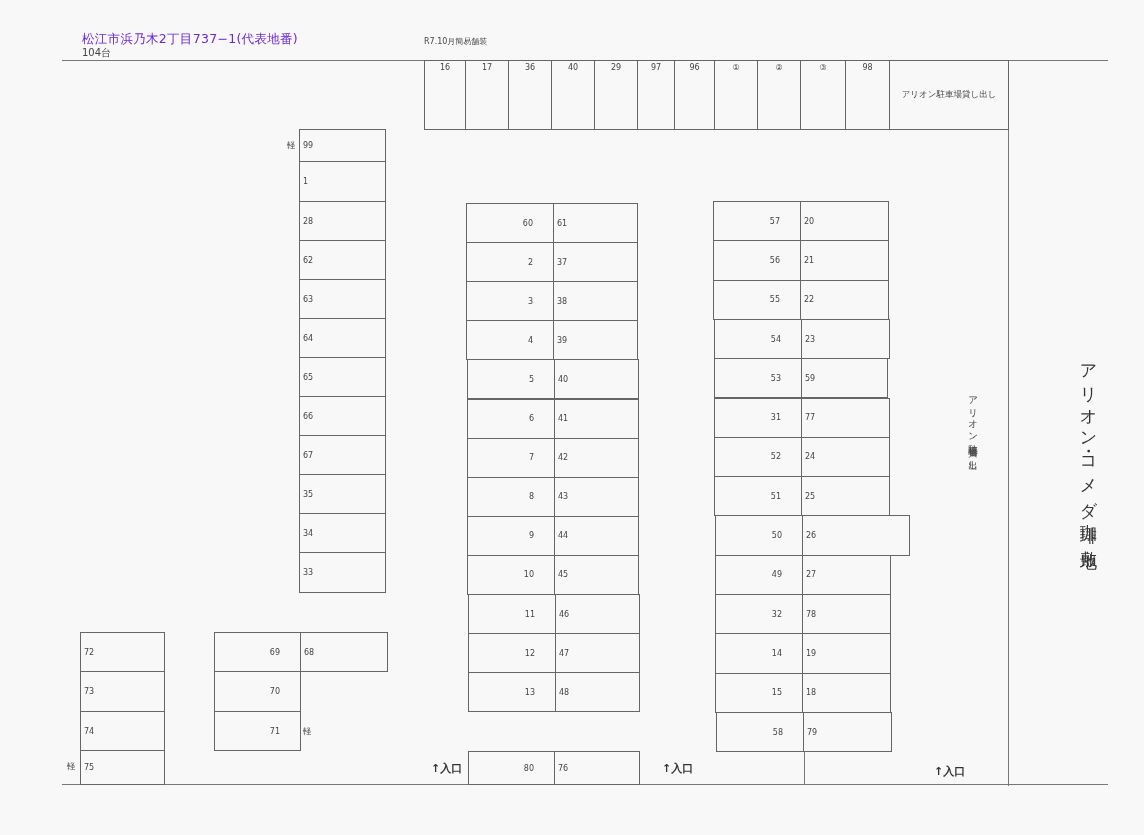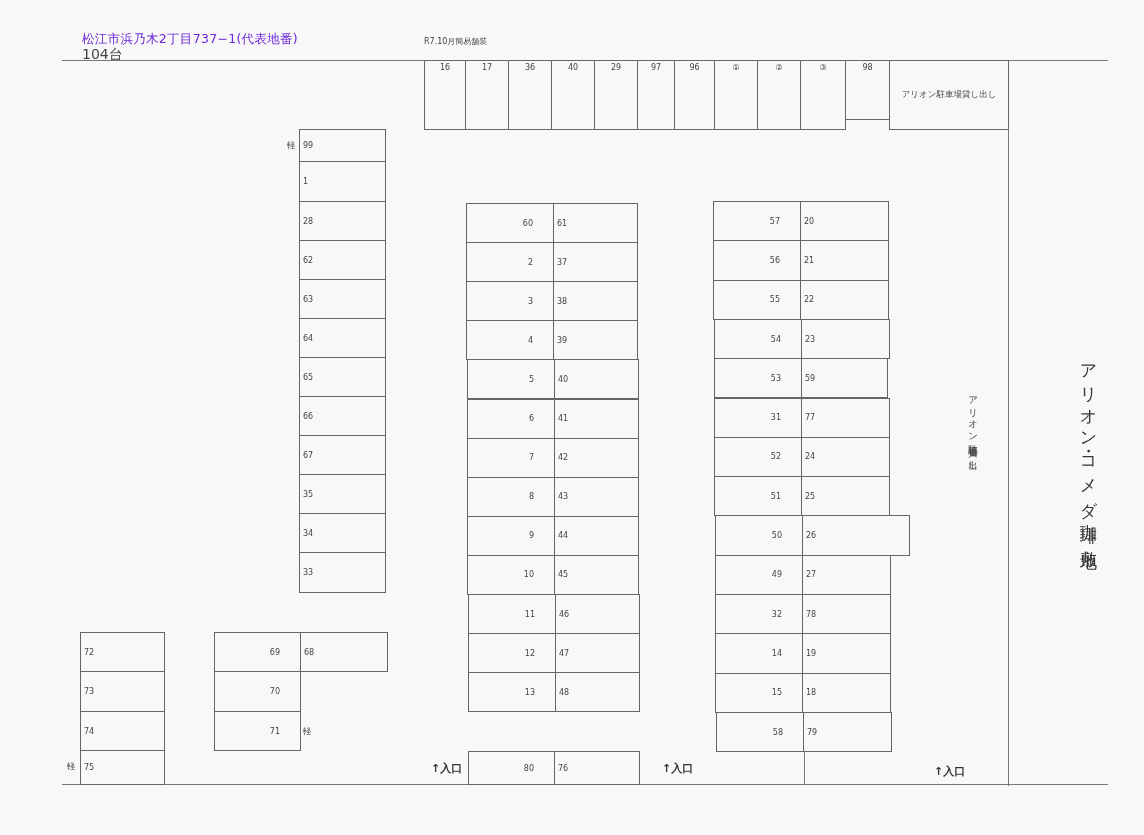--- a/index.html
+++ b/index.html
@@ -4,21 +4,21 @@
 <style>
   html, body { margin: 0; padding: 0; }
   body {
     width: 1144px; height: 835px; position: relative; overflow: hidden;
     background: #f7f7f7;
     font-family: "DejaVu Sans", "Liberation Sans", sans-serif;
     color: #333;
   }
   .paper { position: absolute; left: 0; top: 0; width: 1144px; height: 835px; background: #f8f8f8; }
   .title { position: absolute; left: 82px; top: 31px; font-size: 12.5px; color: #6d28d9; letter-spacing: 0.3px; }
-  .count { position: absolute; left: 82px; top: 46px; font-size: 14px; color: #444; }
+  .count { position: absolute; left: 82px; top: 46px; font-size: 10px; color: #444; }
   .note { position: absolute; left: 424px; top: 36px; font-size: 8px; color: #444; }
   .hline { position: absolute; height: 0; border-top: 1.3px solid #777; }
   .vline { position: absolute; width: 0; border-left: 1.3px solid #777; }
   .cell { position: absolute; box-sizing: border-box; border: 1px solid #666; font-size: 8px; color: #444; }
   .cell.left-num { display: flex; align-items: center; padding-left: 3px; }
   .cell.right-num { display: flex; align-items: center; justify-content: flex-end; padding-right: 20px; }
   .cell.top-num { display: flex; justify-content: center; padding-top: 2px; }
   .kei { position: absolute; font-size: 8.5px; color: #444; }
   .entrance { position: absolute; font-size: 11px; color: #333; font-weight: bold; }
   .vtext-small { position: absolute; writing-mode: vertical-rl; font-size: 9.5px; color: #444; letter-spacing: 1px; }
@@ -62,21 +62,21 @@
       </div>
     <div class="cell top-num" style="left:714px; top:60px; width:44px; height:70px;">
         <span>①</span>
       </div>
     <div class="cell top-num" style="left:757px; top:60px; width:44px; height:70px;">
         <span>②</span>
       </div>
     <div class="cell top-num" style="left:800px; top:60px; width:46px; height:70px;">
         <span>③</span>
       </div>
-    <div class="cell top-num" style="left:845px; top:60px; width:45px; height:60px;">
+    <div class="cell top-num" style="left:845px; top:60px; width:45px; height:70px;">
         <span>98</span>
       </div>
     <div class="cell" style="left:889px; top:60px; width:120px; height:70px; display:flex; align-items:center; justify-content:center;">
       <span class="rent-top" style="position:static;">アリオン駐車場貸し出し</span>
     </div>
   </div>
 
   <span class="kei" style="left:287px; top:140px;">軽</span>
   <div>
     <div class="cell left-num" style="left:299px; top:129px; width:87px; height:33px;">

